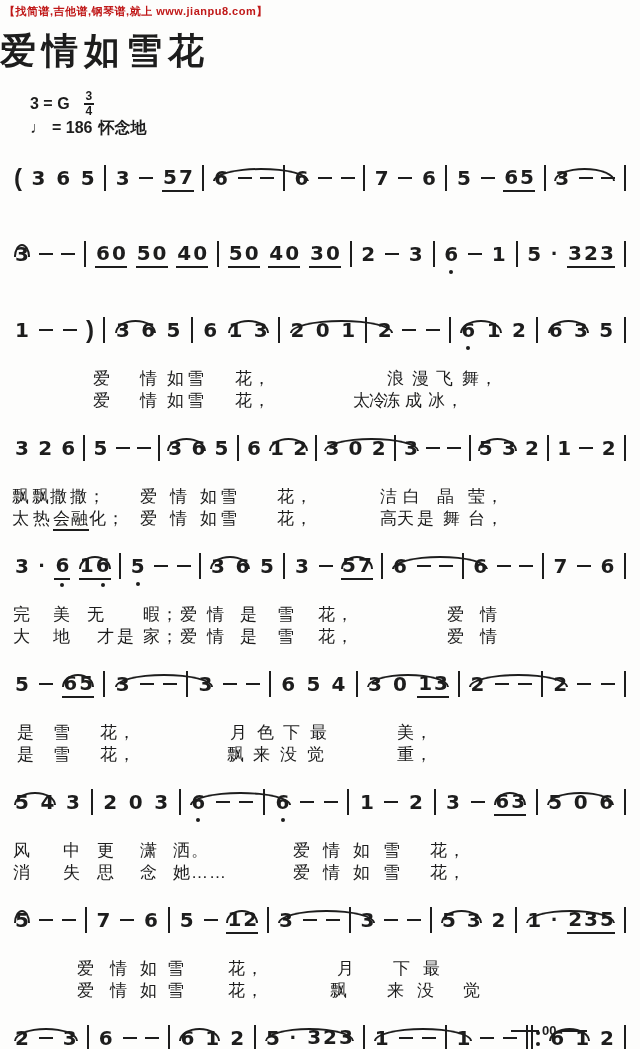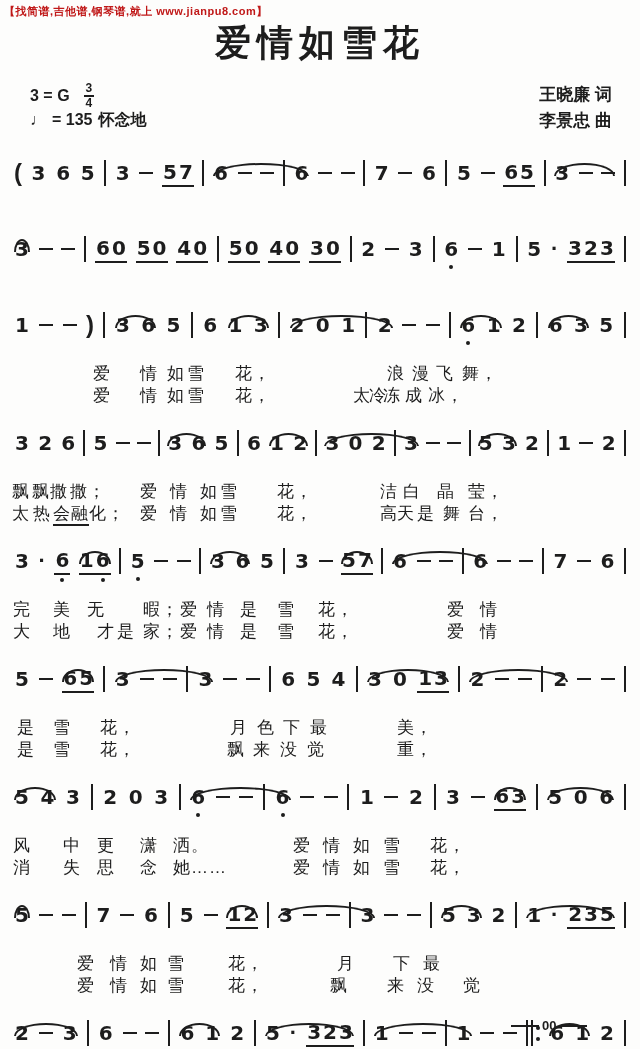--- a/index.html
+++ b/index.html
@@ -10,24 +10,25 @@
     font-family:"Liberation Sans","DejaVu Sans",sans-serif;
     overflow:hidden;
     position:relative;
   }
   .watermark{
     font-size:11px;font-weight:bold;
     padding:4px 2px 0 4px;
     letter-spacing:0.5px;
   }
   .title{
-    text-align:center;
+    text-align:left;
     font-size:36px;
     font-weight:bold;
     letter-spacing:6px;
+    margin-top:8px;
     font-family:"Liberation Serif","DejaVu Serif",serif;
   }
   .meta{
     display:flex;justify-content:space-between;
     padding:14px 28px 0 30px;
     align-items:flex-start;
   }
   .keyline,.tempoline{font-size:16px;font-weight:bold;line-height:22px;display:flex;align-items:center;gap:6px;}
   .frac{display:inline-flex;flex-direction:column;align-items:center;font-size:12px;line-height:1.05;font-weight:bold;margin-left:8px;}
   .frac .num{border-bottom:2px solid #1d1d1d;padding:0 2px;}
@@ -85,27 +86,23 @@
   <div>
     <div class="keyline">
       <span>3 = G</span>
       <span class="frac">
         <span class="num">3</span>
         <span>4</span>
       </span>
     </div>
     <div class="tempoline">
       <span>♩</span>
-      <span>= 135</span>
+      <span>= 186</span>
       <span>怀念地</span>
     </div>
-  </div>
-  <div class="credits">
-    <div>王晓廉 词</div>
-    <div>李景忠 曲</div>
   </div>
 </div>
 
 <div class="score">
     <div class="system" style="height: 58px;">
       <div class="notes-row">
         <div class="paren">(</div>
         <div class="note">
           <span class="ch">3</span>
         </div>

